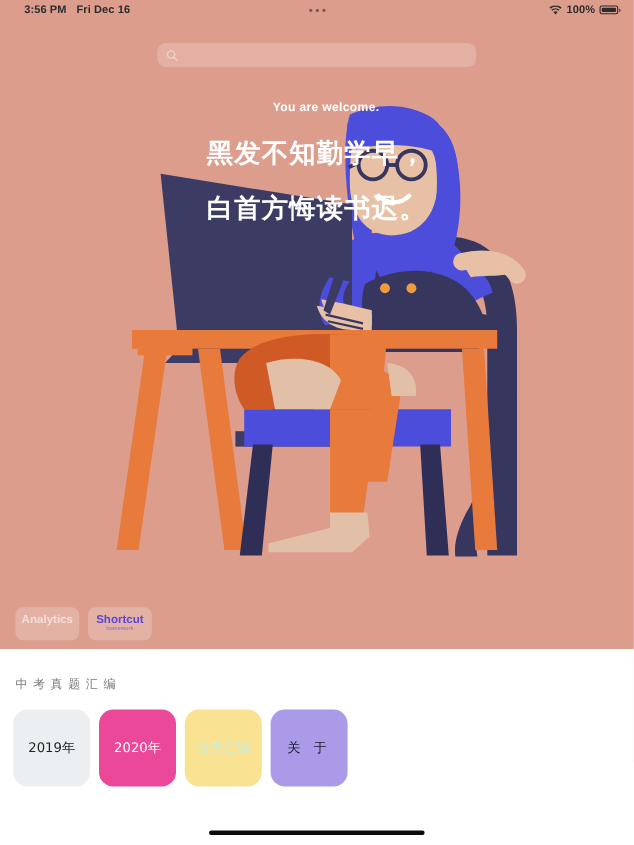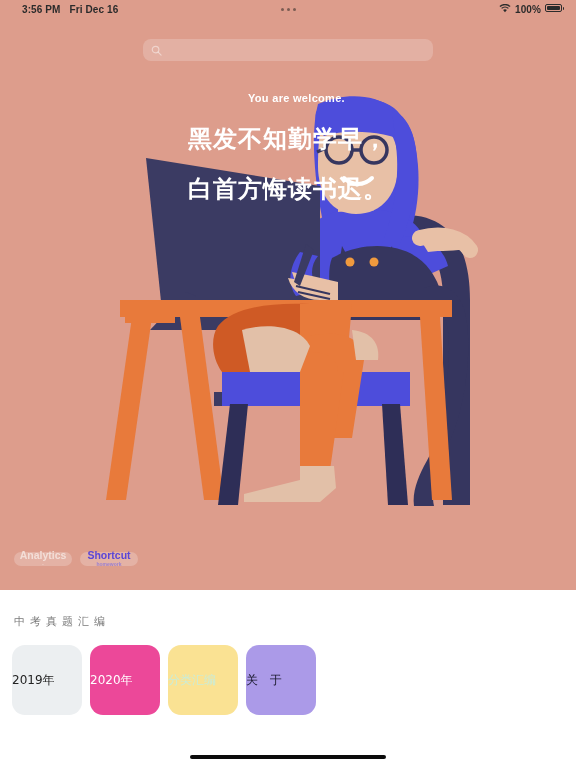--- a/index.html
+++ b/index.html
@@ -22,21 +22,21 @@
   
   .statusbar {
     position:absolute; left:0; top:0; width:576px; height:18px;
     display:flex; align-items:center; z-index:40;
     font-size:10px; font-weight:bold; color:#2b2b2b;
     letter-spacing:0.1px;
   }
   .sb-left { position:absolute; left:22px; display:flex; gap:9px; align-items:center; }
   .sb-center { position:absolute; left:0; width:576px; display:flex; justify-content:center; align-items:center; gap:3px; }
   .sb-dot { width:3px; height:3px; border-radius:50%; background:#7b5c52; }
-  .sb-right { position:absolute; right:14px; display:flex; gap:4px; }
+  .sb-right { position:absolute; right:14px; display:flex; gap:4px; align-items:center; }
   .batt {
     width:17px; height:8.5px; border:1px solid #2b2b2b; border-radius:2px;
     position:relative; padding:1px;
   }
   .batt::after {
     content:""; position:absolute; right:-3px; top:2.5px;
     width:1.5px; height:3px; background:#2b2b2b; border-radius:0 1px 1px 0;
   }
   .batt i { display:block; width:100%; height:100%; background:#2b2b2b; border-radius:1px; }
 
@@ -61,21 +61,21 @@
   }
   .poem { position:absolute; left:0; width:576px; text-align:center; z-index:30;
           color:#ffffff; font-size:24px; font-weight:bold; letter-spacing:1px;
           font-family:"DejaVu Sans","Liberation Sans",sans-serif; }
   .poem.l1 { top:123px; }
   .poem.l2 { top:173px; }
 
   
   .widgets { position:absolute; left:14px; top:552px; display:flex; gap:8px; z-index:30; }
   .widget {
-    width:58px; height:14px; border-radius:7px;
+    width:58px; height:30px; border-radius:7px;
     background:rgba(255,255,255,0.22);
     display:flex; flex-direction:column; align-items:center; justify-content:center;
     line-height:1.05;
   }
   .widget .wtitle { font-size:10.5px; font-weight:600; }
   .widget .wsub { font-size:5px; font-weight:600; margin-top:1px; }
   .widget.analytics .wtitle { color:#f3ded7; }
   .widget.analytics .wsub { color:#f3ded7; opacity:.7; }
   .widget.shortcut .wtitle { color:#5b46d6; }
   .widget.shortcut .wsub { color:#9a7fcf; }
@@ -86,21 +86,21 @@
     background:#ffffff;
   }
   .section-title {
     position:absolute; left:14px; top:24px;
     font-size:11px; color:#7a7a7a; letter-spacing:5px;
     font-family:"DejaVu Sans","Liberation Sans",sans-serif;
   }
   .cards { position:absolute; left:12px; top:55px; display:flex; gap:0px; }
   .card {
     width:70px; height:70px; margin-right:8px; border-radius:13px;
-    display:flex; align-items:center; 
+    display:flex; align-items:center; justify-content:center;
     font-size:12px;
     font-family:"DejaVu Sans","Liberation Sans",sans-serif;
   }
 
   
   .home-ind {
     position:absolute; left:50%; transform:translateX(-50%);
     bottom:9px; width:196px; height:4px; border-radius:3px; background:#0b0b0b;
   }
 </style>

